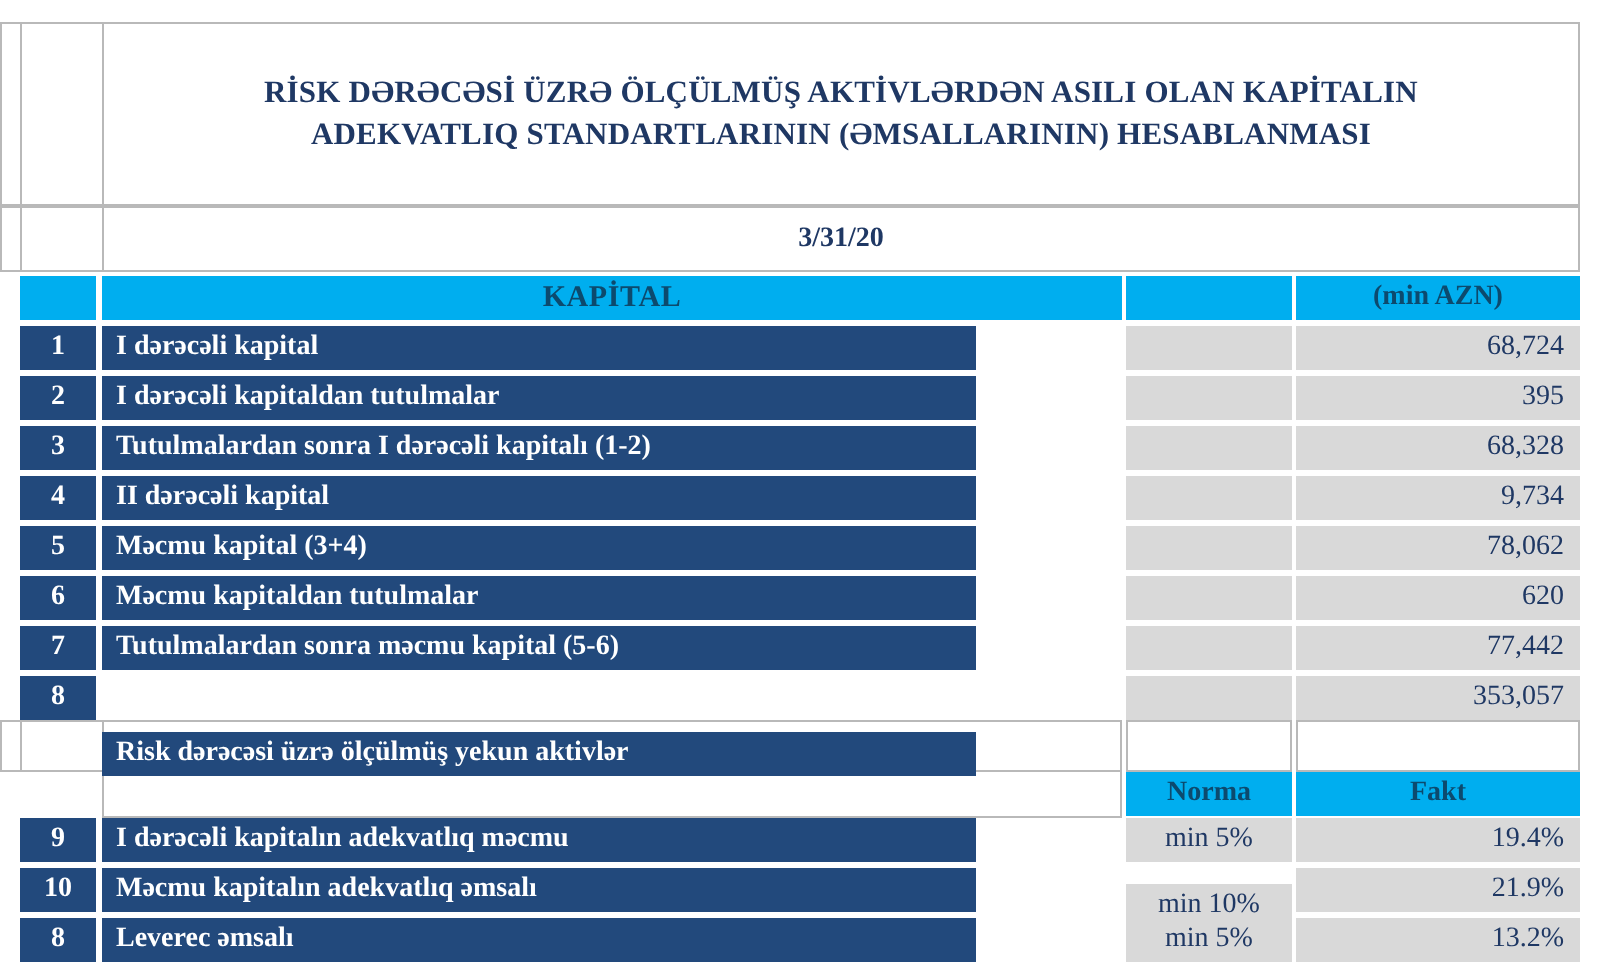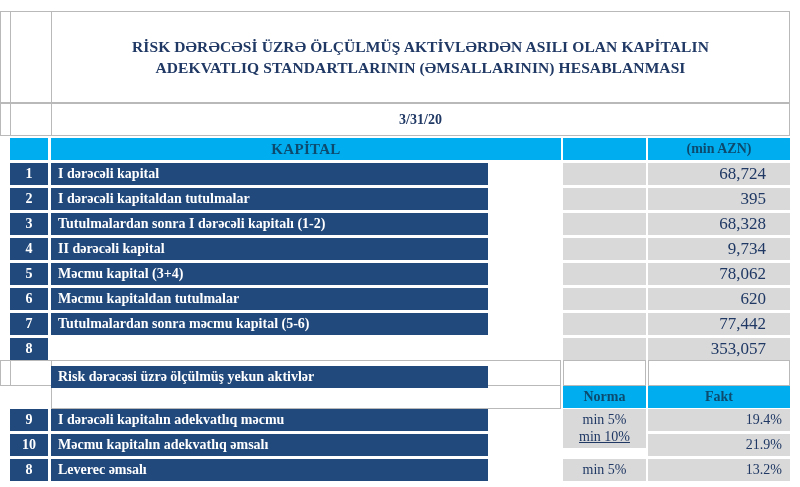--- a/index.html
+++ b/index.html
@@ -123,22 +123,22 @@
   .r-mid {
     left: 563px;
     width: 83px;
     height: 22px;
   }
   .r-val {
     left: 648px;
     width: 142px;
     height: 22px;
     justify-content: flex-end;
-    padding-right: 24px;
-    font-size: 17px;
+    padding-right: 8px;
+    font-size: 14px;
   }
 
   
   .b-norma {
     left: 563px;
     width: 83px;
     height: 22px;
     justify-content: center;
     font-size: 14px;
   }
@@ -234,21 +234,21 @@
   <div class="cell blue b-norma" style="top:386px;">Norma</div>
   <div class="cell blue b-fakt" style="top:386px; justify-content:center; padding-right:0;">Fakt</div>
 
   <div class="cell navy r-num" style="top:409px;">9</div>
   <div class="cell navy r-label" style="top:409px;">I dərəcəli  kapitalın  adekvatlıq məcmu</div>
   <div class="cell b-norma b-norma-val" style="top:409px;">min 5%</div>
   <div class="cell b-fakt b-fakt-val" style="top:409px;">19.4%</div>
 
   <div class="cell navy r-num" style="top:434px;">10</div>
   <div class="cell navy r-label" style="top:434px;">Məcmu kapitalın  adekvatlıq  əmsalı</div>
-  <div class="cell b-norma b-norma-val" style="top:426px;text-decoration:underline;">min 10%</div>
+  <div class="cell b-norma b-norma-val" style="top:442px;">min 10%</div>
   <div class="cell b-fakt b-fakt-val" style="top:434px;">21.9%</div>
 
   <div class="cell navy r-num" style="top:459px;">8</div>
   <div class="cell navy r-label" style="top:459px;">Leverec əmsalı</div>
   <div class="cell b-norma b-norma-val" style="top:459px;">min 5%</div>
   <div class="cell b-fakt b-fakt-val" style="top:459px;">13.2%</div>
 
 </div>
 
 </body></html>

